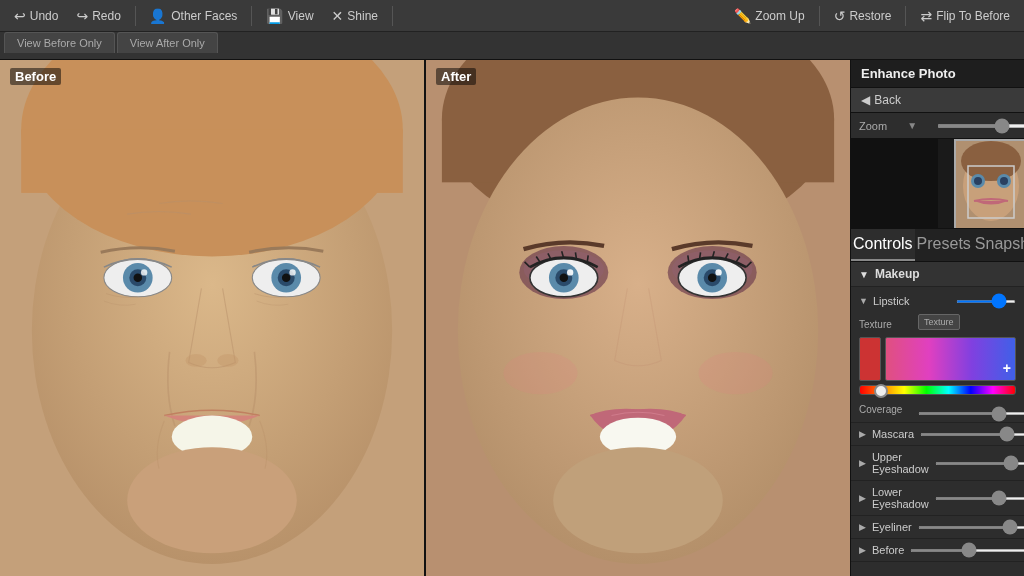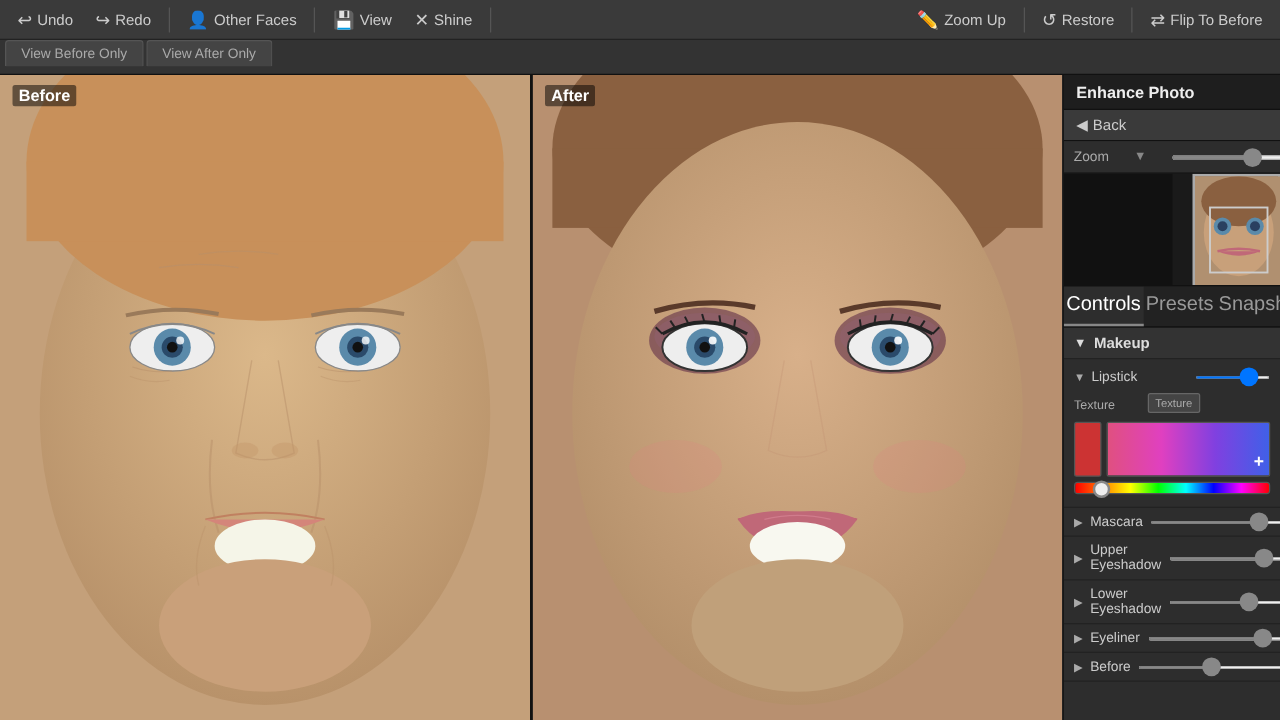--- a/index.html
+++ b/index.html
@@ -548,20 +548,24 @@
             </div>
           </div>
           <div class="hue-slider-row">
             <div class="hue-slider">
               <div class="hue-thumb"></div>
             </div>
           </div>
         </div>
 
 
+        <div class="control-row">
+          <span class="control-label shine-cov-label">Coverage</span>
+          <input type="range" class="ctrl-slider" value="65" style="">
+        </div>
       </div>
 
       <div class="collapsed-section">
         <span class="chevron">▶</span>
         <span>Mascara</span>
         <input type="range" class="section-slider" value="70" style="">
       </div>
 
       <div class="collapsed-section">
         <span class="chevron">▶</span>

